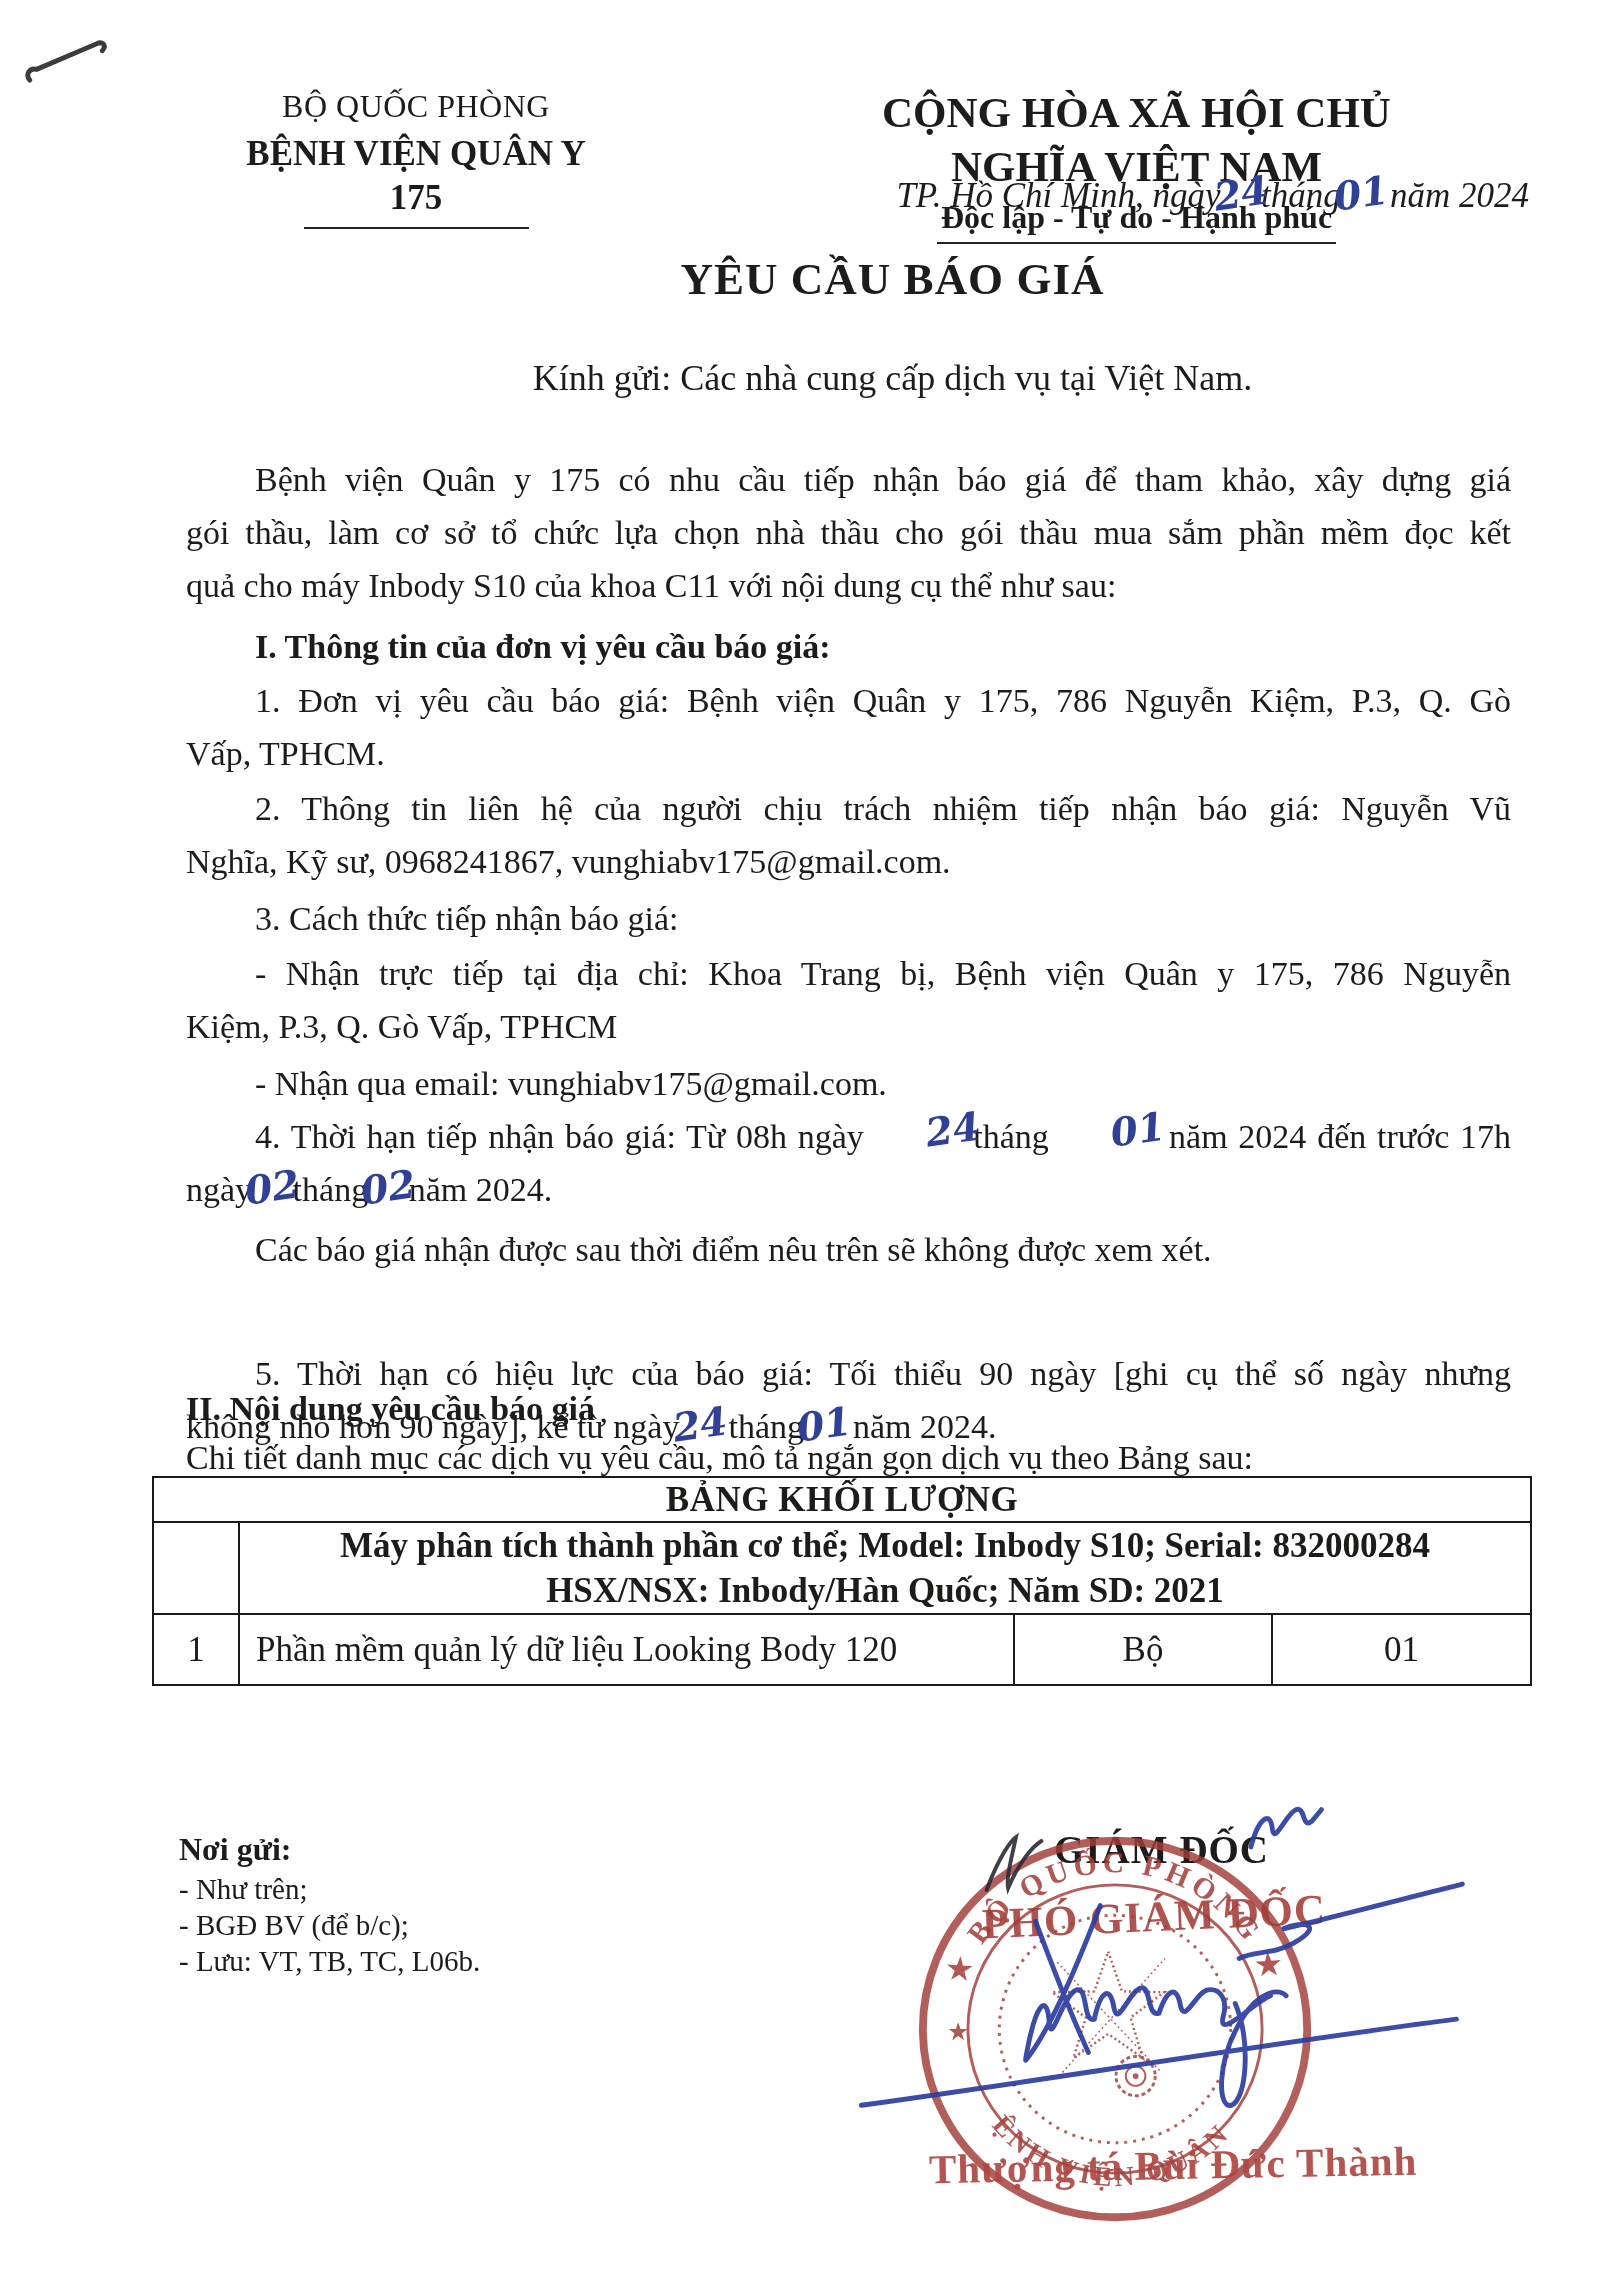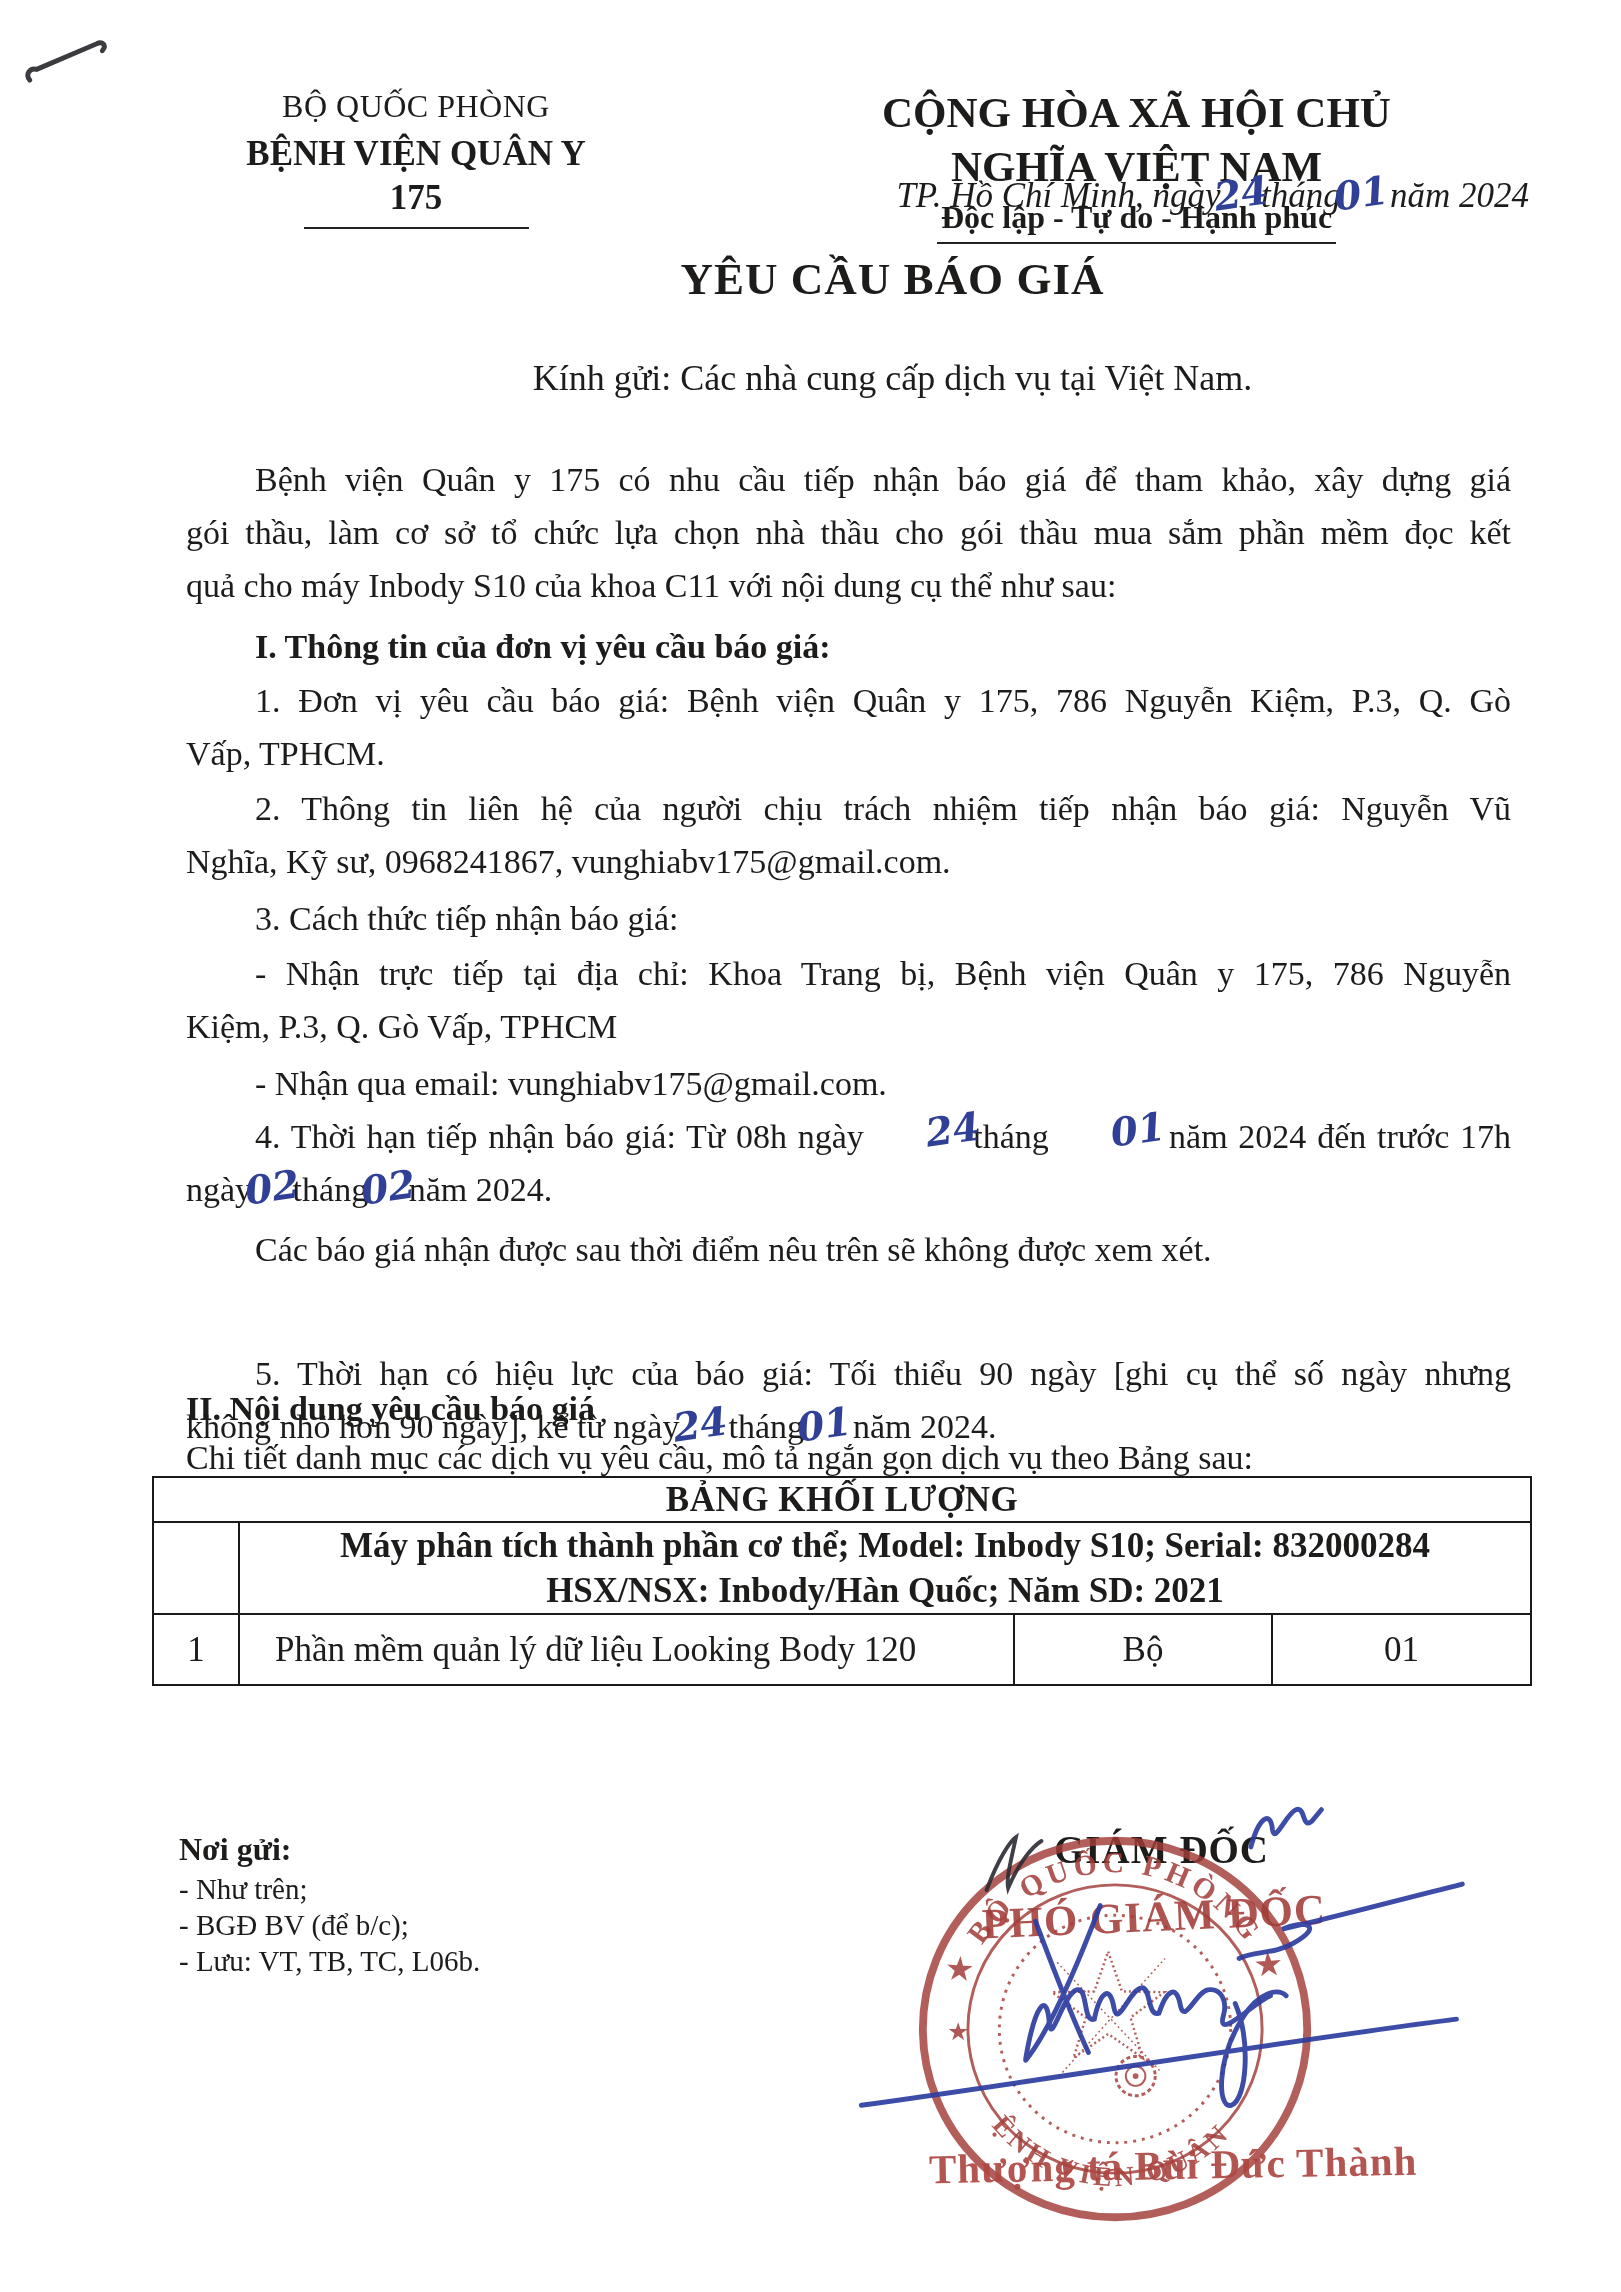--- a/index.html
+++ b/index.html
@@ -33,21 +33,21 @@
   .bold{font-weight:bold;}
   
   .qtable{left:152px;top:1476px;}
   table{border-collapse:collapse;table-layout:fixed;width:1378px;background:transparent;}
   td{border:2.9px solid #1b1a18;font-size:35px;vertical-align:middle;padding:0 5.9px;}
   td.caption{font-size:35px;font-weight:bold;text-align:center;height:43px;letter-spacing:0.5px;}
   td.colhead{font-weight:bold;text-align:center;height:90px;font-size:36px;}
   td.group{font-weight:bold;text-align:center;height:88px;line-height:45px;font-size:35px;}
   td.cell{height:69px;}
   td.center{text-align:center;}
-  td.task{padding-left:35px;margin-left:40px;}
+  td.task{padding-left:16px;margin-left:40px;}
   
   .recipients{left:179px;top:1831px;font-size:29px;line-height:36px;}
   .recipients .rtitle{font-size:32px;font-weight:bold;margin-bottom:3.9px;}
   .dir-title{left:1054px;top:1827px;font-size:39px;font-weight:bold;letter-spacing:1px;z-index:4;}
   .deputy{left:982px;top:1892px;font-size:43px;font-weight:bold;color:#a23c38;opacity:.88;
           transform:rotate(-2.5deg);letter-spacing:1px;z-index:6;white-space:nowrap;}
   .name-stamp{left:929px;top:2141px;font-size:41px;font-weight:bold;color:#ad4742;opacity:.92;
               transform:rotate(-1deg);letter-spacing:1px;z-index:6;white-space:nowrap;}
   .stamp-svg{left:912px;top:1829px;z-index:5;}
   .sig-svg{left:843px;top:1796px;z-index:8;}

